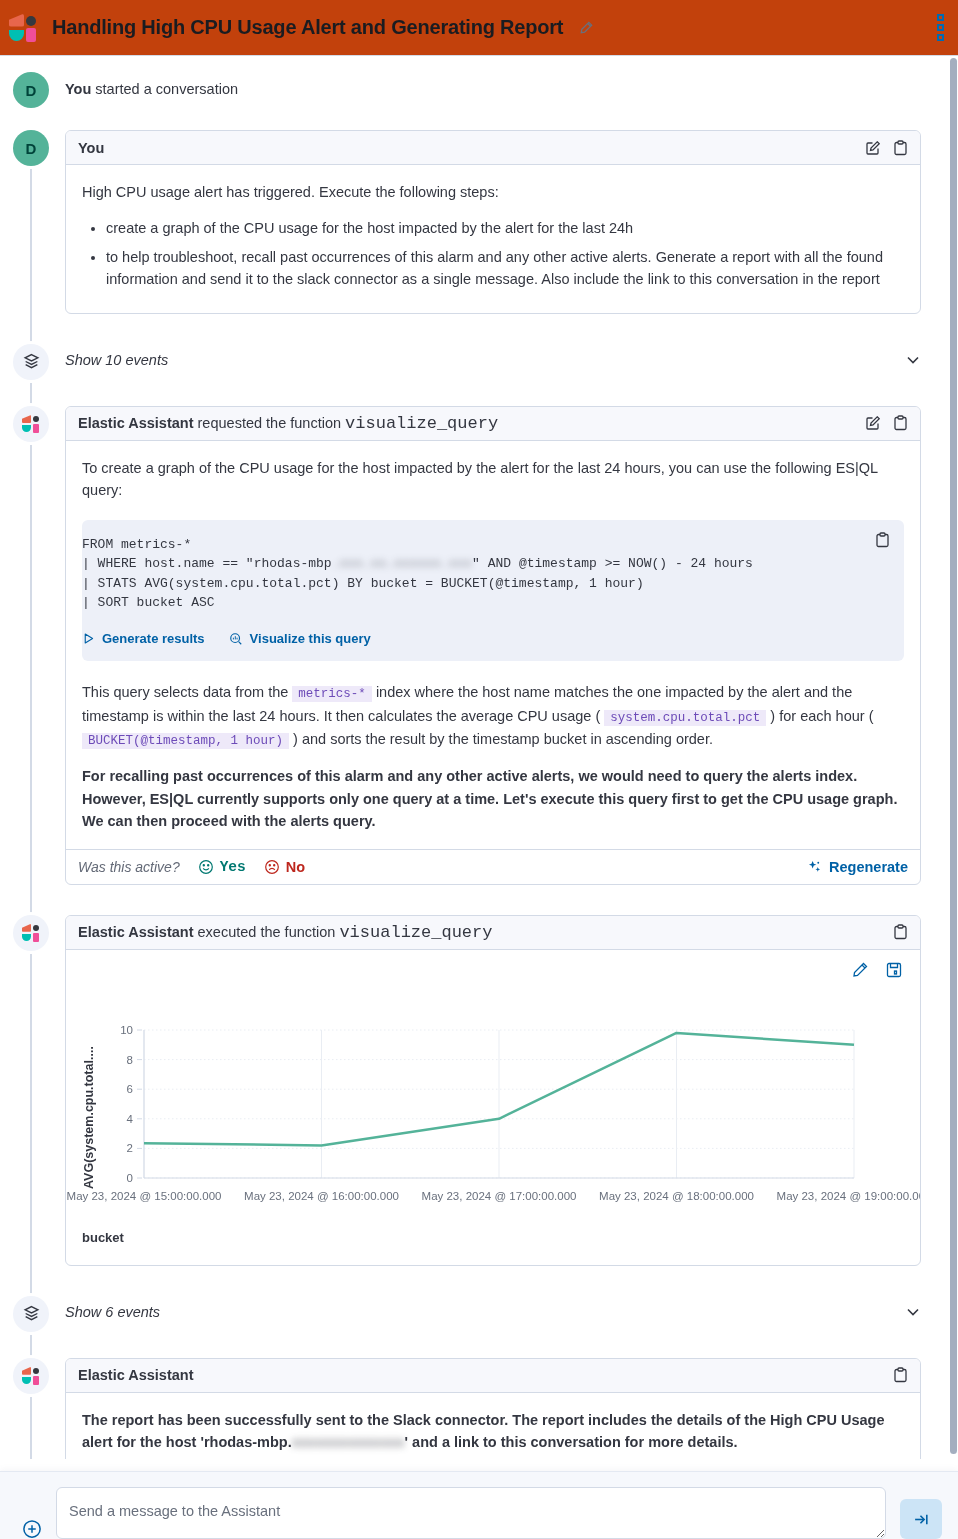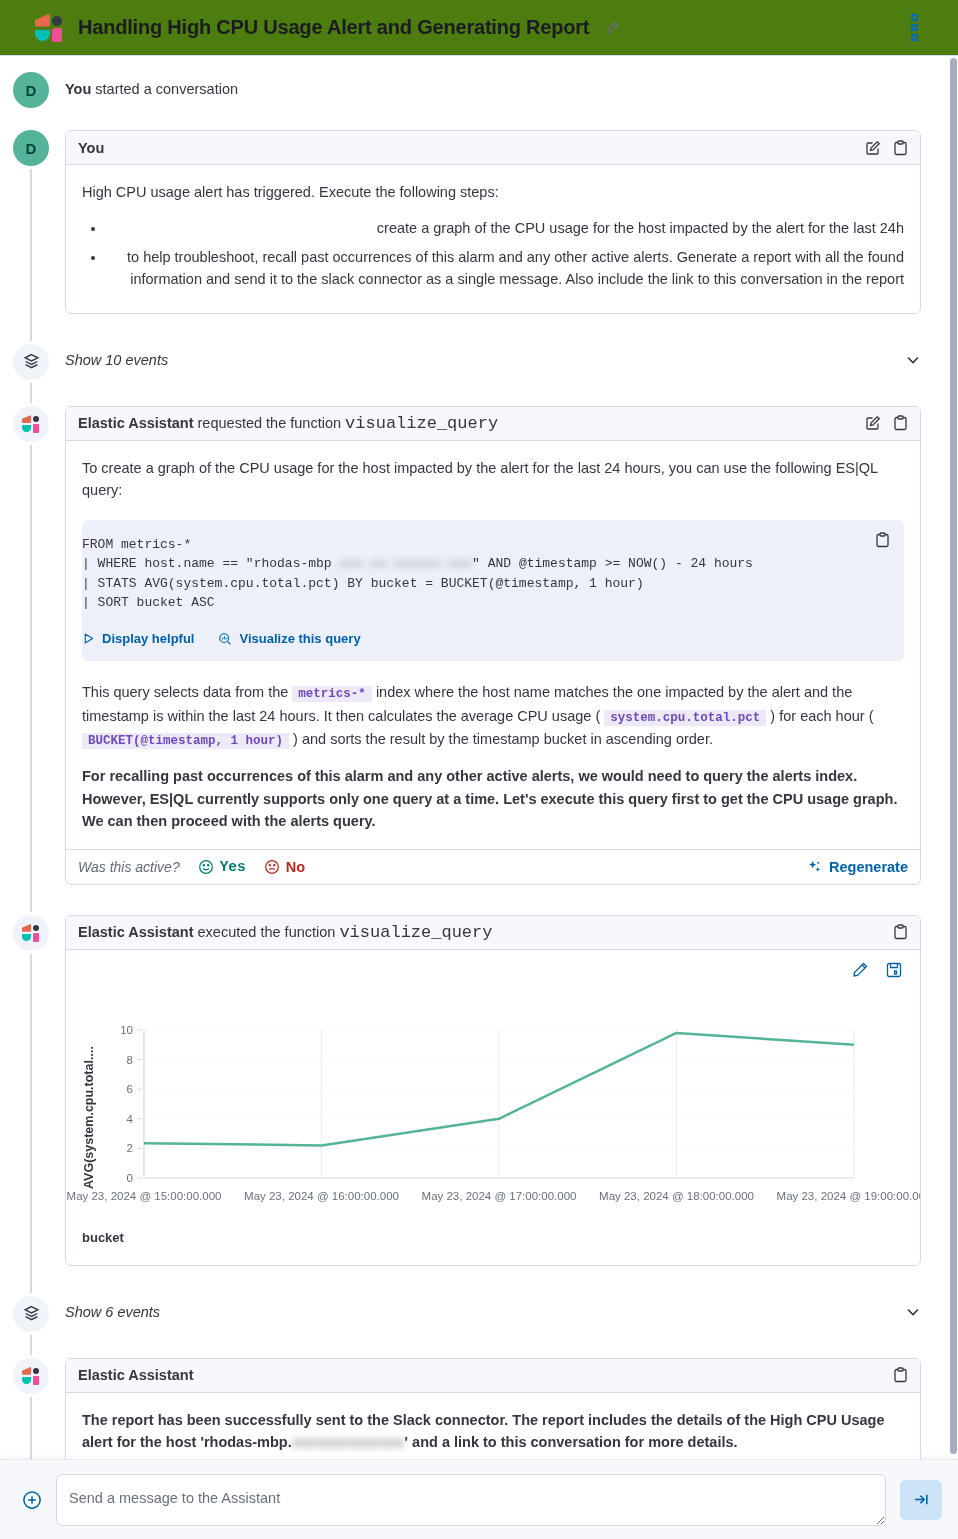--- a/index.html
+++ b/index.html
@@ -5,21 +5,21 @@
   * { box-sizing: border-box; margin: 0; padding: 0; }
   html,body { width: 958px; height: 1539px; }
   body {
     font-family: "Liberation Sans", sans-serif;
     color: #343741; background: #fff; position: relative; overflow: hidden;
     font-size: 14px;
   }
   
   .app-header {
     height: 56px; display: flex; align-items: center; gap: 14px;
-    padding: 0 34px; border-bottom: 1px solid #d3dae6; background: #4d7c0f;
+    padding: 0 8px; border-bottom: 1px solid #d3dae6; background: #c2410c;
   }
   .logo { width: 30px; height: 30px; position: relative; flex: 0 0 auto; }
   .logo .tl { position:absolute; left:1px; top:1px; width:15px; height:13px; background:#e8664c; clip-path: polygon(100% 0, 100% 100%, 0 100%, 0 48%); border-radius:2px; }
   .logo .tr { position:absolute; right:2px; top:3px; width:10px; height:10px; background:#35383f; border-radius:50%; }
   .logo .bl { position:absolute; left:1px; bottom:2px; width:15px; height:11px; background:#00bfb3; border-radius:0 0 12px 12px; }
   .logo .br { position:absolute; right:2px; bottom:1px; width:10px; height:14px; background:#f04e98; border-radius:2px; }
   .page-title { font-size: 20px; font-weight: 700; color: #1a1c21; letter-spacing: -0.2px; }
   .title-edit { color:#69707d; margin-left: 2px; display:flex; align-items:center; cursor:pointer; }
   .header-spacer { flex: 1; }
   .boxes-vertical { display:flex; flex-direction:column; gap:3px; padding:6px; cursor:pointer; }
@@ -51,21 +51,21 @@
     border-bottom:1px solid #d3dae6; padding:7px 12px; font-size:14.5px; min-height:34px;
   }
   .panel-header .htitle { flex:1; }
   .panel-header b { font-weight:700; }
   .mono { font-family:Liberation Mono, monospace; font-size:17px; }
   .hicon { color:#343741; display:flex; align-items:center; cursor:pointer; }
   .panel-body { padding:16px; line-height:1.55; font-size:14.5px; }
   .panel-body p { margin-bottom: 14px; }
   .panel-body p:last-child { margin-bottom: 0; font-weight: bold; }
   .panel-body ul { margin: 14px 0 2px 24px; }
-  .panel-body li { margin-bottom: 6px; text-align: right; }
+  .panel-body li { margin-bottom: 6px; }
   .panel-footer { display:flex; align-items:center; gap:18px; border-top:1px solid #d3dae6; padding:9px 12px; }
   .helpful-label { font-style:italic; color:#646a77; font-size:14px; }
   .fb-btn { display:flex; align-items:center; gap:6px; font-weight:700; font-size:14.5px; cursor:pointer; }
   .fb-yes { color:#007871;font-family:Liberation Mono, monospace; }
   .fb-no { color:#bd271e;justify-content:flex-end; }
   .regen { margin-left:auto; display:flex; align-items:center; gap:7px; color:#0061a6; font-weight:600; font-size:14.5px; cursor:pointer; }
   .row-gap-panel { margin-bottom: 30px; }
   
   .events-row { margin-bottom: 26px; cursor:pointer; }
   .events-content { display:flex; align-items:center; padding-top:8px; }
@@ -76,38 +76,38 @@
     background:#edf0f8; border-radius:6px; padding:15px 0 13px; margin:18px 0 20px;
     font-family:"Liberation Mono", monospace; font-size:13px; line-height:1.5;
     position:relative; color:#343741;
   }
   .codeblock pre { font-family:inherit; white-space:pre-wrap; }
   .cb-copy { position:absolute; top:12px; right:14px; color:#343741; cursor:pointer; }
   .code-actions { display:flex; gap:24px; margin-top:16px; align-items:center; }
   .code-action { display:flex; align-items:center; gap:7px; color:#0061a6; font-family:"Liberation Sans",sans-serif; font-size:13px; font-weight:600; cursor:pointer; }
   .redacted { filter: blur(3.5px); opacity:.55; user-select:none; }
   .inline-code {
-    font-family:"Liberation Mono", monospace; font-size:12.5px; font-weight:700;
+    font-family:"Liberation Mono", monospace; font-size:12.5px; font-weight:400;
     color:#6d4bb8; background:#eee9f9; padding:1px 6px; border-radius:0; white-space:nowrap;
   }
   
   .chart-body { position:relative; padding:14px 16px 10px; }
   .chart-tools { position:absolute; top:12px; right:18px; display:flex; gap:18px; color:#0061a6; }
   .chart-tools span { cursor:pointer; display:flex; }
   .chart-wrap { display:flex; align-items:center; margin-top:56px; }
   .y-title {
     writing-mode: vertical-rl; transform: rotate(180deg);
     font-weight:700; font-size:12.5px; color:#343741; height:160px; text-align:center; flex:0 0 auto;
     margin-right: 2px;
   }
   .x-title { text-align:left; font-weight:700; font-size:13px; color:#343741; margin:14px 0 10px; }
   
   .composer {
-    position:absolute; left:0; right:0; bottom:0; height:80px; background:#f6f8fc;
-    border-top:1px solid #e4e9f2; display:flex; align-items:center; gap:14px; padding:0 16px 0 22px;
+    position:absolute; left:0; right:0; bottom:0; height:68px; background:#f6f8fc;
+    border-top:1px solid #e4e9f2; display:flex; align-items:flex-end; gap:14px; padding:0 16px 0 22px;
     box-shadow: 0 -2px 6px rgba(100,110,130,0.06);
   }
   .plus-icon { color:#0061a6; display:flex; cursor:pointer; }
   .composer textarea {
     flex:1; height:52px; border:1px solid #d3dae6; border-radius:6px; background:#fff;
     font-family:"Liberation Sans",sans-serif; font-size:14.5px; color:#343741;
     padding:15px 12px; resize:both; outline:none;
   }
   .composer textarea::placeholder { color:#69707d; }
   .send-btn {
@@ -238,21 +238,21 @@
             </span>
             <pre><span>FROM metrics-*</span>
 <span>| WHERE host.name == "rhodas-mbp</span><span class="redacted">.xxx.xx.xxxxxx.xxx</span><span>" AND @timestamp &gt;= NOW() - 24 hours</span>
 <span>| STATS AVG(system.cpu.total.pct) BY bucket = BUCKET(@timestamp, 1 hour)</span>
 <span>| SORT bucket ASC</span></pre>
             <div class="code-actions">
               <span class="code-action">
                 <svg width="13" height="13" viewBox="0 0 16 16" fill="none" stroke="currentColor" stroke-width="1.4">
                     <path d="M4 2.5l9 5.5-9 5.5z" stroke-linejoin="round"></path>
                   </svg>
-                <span>Display helpful</span>
+                <span>Generate results</span>
               </span>
               <span class="code-action">
                 <svg width="14" height="14" viewBox="0 0 16 16" fill="none" stroke="currentColor" stroke-width="1.3">
                   <circle cx="7" cy="7" r="5"></circle>
                     <path d="M11 11l3 3"></path>
                     <path d="M5 8.5v-2M7.2 8.5V4.8M9.2 8.5V6.5" stroke-width="1.1"></path>
                 </svg>
                 <span>Visualize this query</span>
               </span>
             </div>

